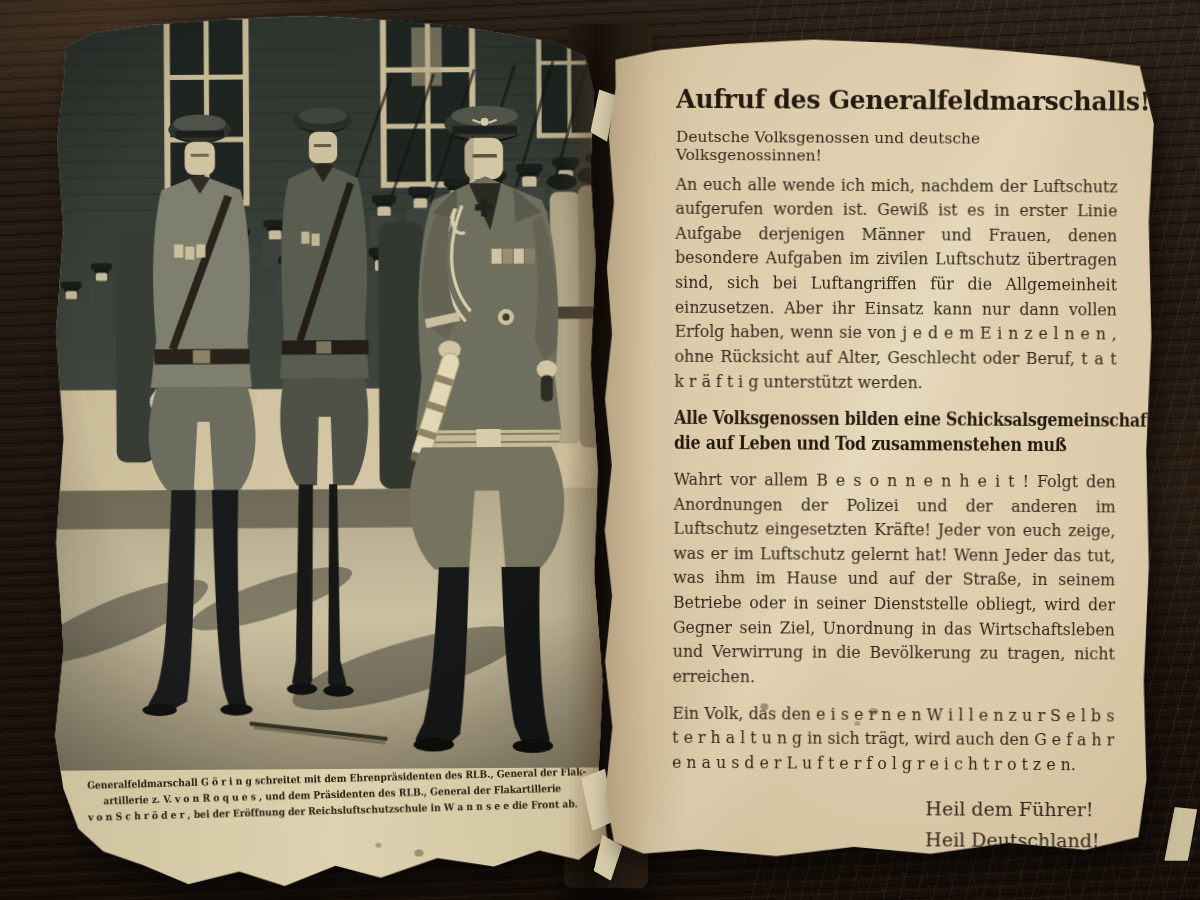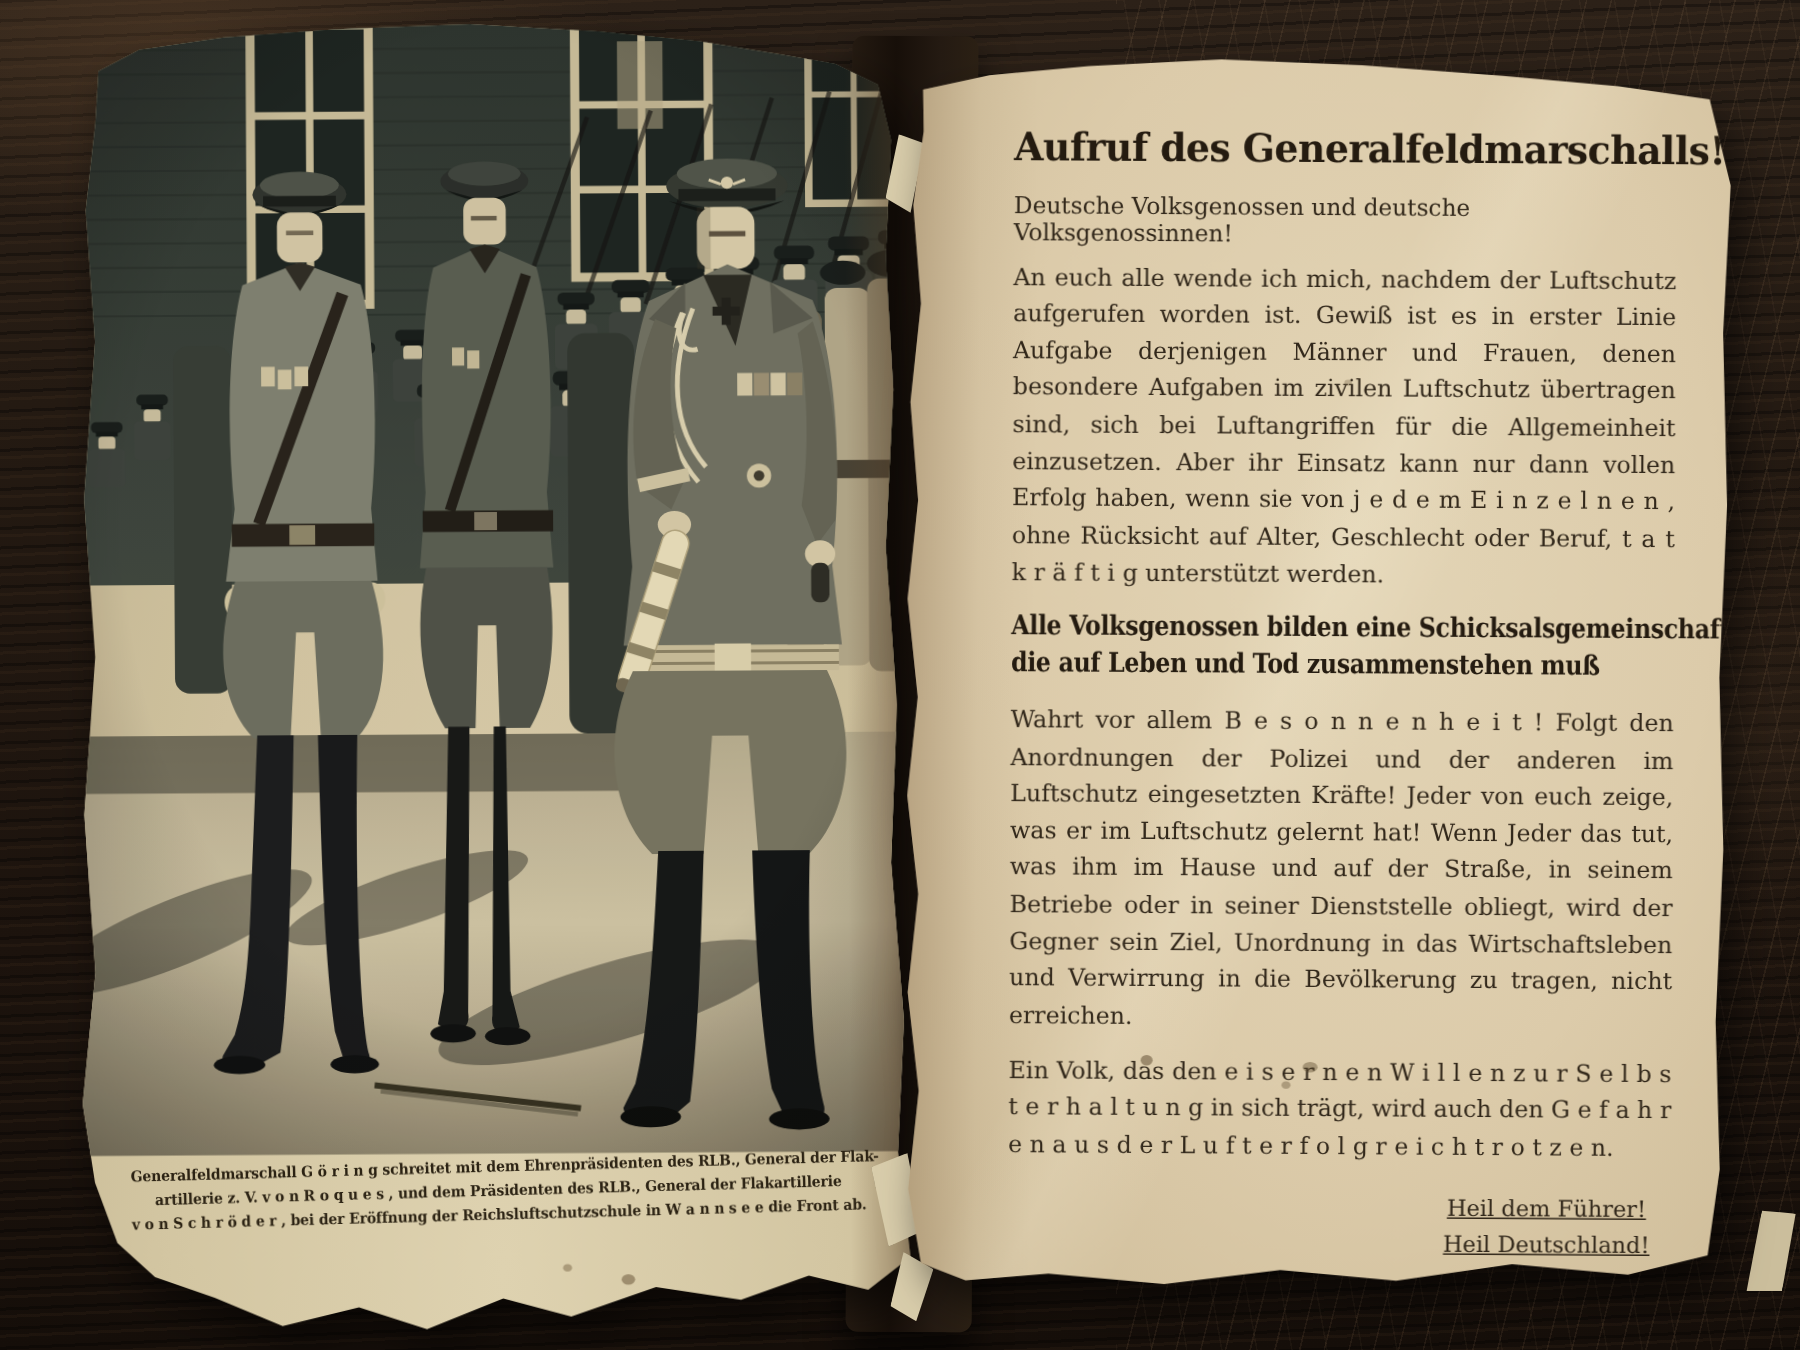--- a/index.html
+++ b/index.html
@@ -70,21 +70,21 @@
     font-weight:bold;font-size:26px;line-height:1.25;color:#241b10;
     transform:scaleX(.97);transform-origin:left;white-space:nowrap;letter-spacing:-.4px;
     margin-bottom:12px;
   }
   .salutation{font-size:15.5px;margin-bottom:9px;}
   .body-para{font-size:15.8px;line-height:1.56;text-align:justify;margin-bottom:12px;}
   .subhead{margin:2px 0 12px 0;color:#241b10;}
   .subhead-line{font-weight:bold;font-size:18px;line-height:1.38;white-space:nowrap;
     transform:scaleX(.88);transform-origin:left;letter-spacing:-.3px;}
   .heil-block{text-align:right;margin:16px 14px 4px 0;}
-  .heil-inner{display:inline-block;text-align:center;font-size:15px;line-height:1.65;text-decoration:underline;}
+  .heil-inner{display:inline-block;text-align:left;font-size:19px;line-height:1.65;}
   .sig-row{text-align:right;margin:2px -10px 0 0;}
   .sig-row svg{width:300px;height:92px;}
 
   .stain{position:absolute;border-radius:50%;pointer-events:none;}
   .chip{position:absolute;background:#d9cdab;box-shadow:0 1px 2px rgba(0,0,0,.4);}
 </style>
 </head>
 <body>
 
 <div class="scene">

